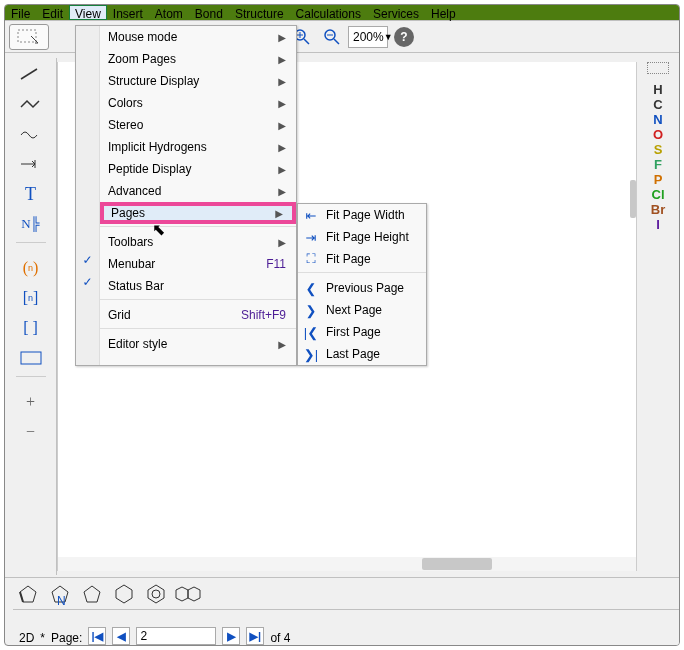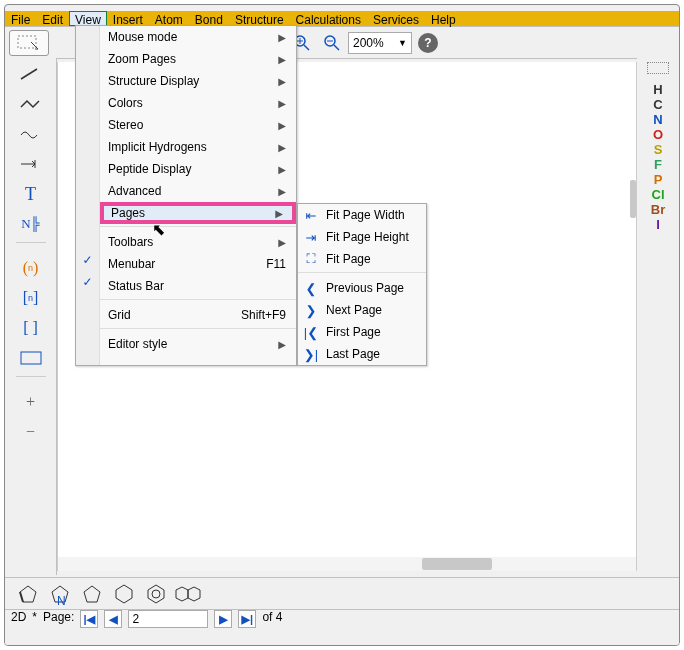--- a/index.html
+++ b/index.html
@@ -1,26 +1,26 @@
 <!DOCTYPE html>
 <html><head>
 <meta charset="utf-8">
 <style>
   * { box-sizing: border-box; font-family: Tahoma, Geneva, sans-serif; font-size: 12px; }
   body { margin: 0; padding: 4px; background: #fff; }
   .window { width: 676px; height: 642px; border: 1px solid #888; border-radius: 4px; background: #f0f0f0; position: relative; overflow: hidden; }
 
-  .menubar { display: flex; background: #eab308; border-bottom: 1px solid #c0c0c0; height: 16px; margin-top: 6px; }
+  .menubar { display: flex; background: #4d7c0f; border-bottom: 1px solid #c0c0c0; height: 16px; }
   .menubar-item { padding: 2px 6px; cursor: default; }
   .menubar-item.active { background: #e0ecf8; border: 1px solid #15803d; padding: 1px 5px; }
 
   .toolbar-row { display: flex; align-items: center; height: 32px; border-bottom: 1px solid #c0c0c0; padding: 0 4px; gap:2px; background:#f0f0f0; }
   .tbbtn { width: 28px; height: 26px; display:flex; align-items:center; justify-content:center; color:#444; }
   .sel-btn { border:1px solid #999; border-radius:3px; width:40px; height:26px; display:flex; align-items:center; justify-content:center; background:#fafafa; }
-  .zoom-select { display:flex; align-items:center; border:1px solid #aaa; background:#fff; height:22px; width:64px; padding:0 4px; justify-content:space-between; }
+  .zoom-select { display:flex; align-items:center; border:1px solid #aaa; background:#fff; height:22px; width:40px; padding:0 4px; justify-content:space-between; }
   .zoom-select .tri { font-size:9px; }
   .help-circle { width:20px; height:20px; border-radius:50%; background:#666; color:#fff; display:flex; align-items:center; justify-content:center; font-weight:bold; margin-left:4px; }
 
   .workarea { position:absolute; top:53px; bottom:70px; left:0; right:0; display:flex; }
   .left-toolstrip { width:52px; background:#f0f0f0; border-right:1px solid #c0c0c0; display:flex; flex-direction:column; align-items:center; padding-top:4px; gap:6px; }
   .tool { width:32px; height:24px; display:flex; align-items:center; justify-content:center; color:#333; font-family: serif; }
   .tool.blue { color:#1050c0; }
   .tool.orange { color:#e07000; }
   .canvas-wrap { flex:1; position:relative; background:#fff; border-left:1px solid #ccc; border-right:1px solid #ccc; margin:4px 0; }
   .right-strip { width:42px; background:#f0f0f0; display:flex; flex-direction:column; align-items:center; padding-top:4px; gap:8px; }
@@ -30,38 +30,38 @@
   
   .menu { position:absolute; background:#f8f8f8; border:1px solid #aaa; box-shadow:1px 1px 2px rgba(0,0,0,.2); z-index:100; }
   .menu-col { display:flex; }
   .gutter { width:24px; background:#eee; border-right:1px solid #ddd; display:flex; flex-direction:column; }
   .gutter-cell { height:22px; display:flex; align-items:center; justify-content:center; color:#1050c0; }
   .menu-body { flex:1; }
   .mitem { display:flex; align-items:center; height:22px; padding:0 10px 0 8px; justify-content:space-between; gap:30px; cursor:default; }
   .mitem:hover, .mitem.hover { background:#e0ecf8; border:4px solid #ec4899; padding:0 9px 0 7px; }
   .mlabel { white-space:nowrap; }
   .marrow { font-size:10px; color:#555; }
-  .mshort { color:#000000; }
+  .mshort { color:#4c1d95; }
   .msep { height:3px; border-top:1px solid #ddd; margin:2px 0; }
 
   #view-menu { top:20px; left:70px; width:222px; }
   #pages-sub { top:198px; left:292px; width:130px; }
   #pages-sub .mitem { gap:6px; padding:0 8px 0 4px; justify-content:flex-start; }
   #pages-sub .icon { width:18px; display:inline-flex; justify-content:center; color:#1050c0; font-size:13px; }
 
   .cursor { position:absolute; top:215px; left:147px; font-size:16px; color:#000; pointer-events:none; z-index:200; }
 
   .hscrollbar { position:absolute; bottom:0; left:0; right:0; height:14px; background:#f4f4f4; }
   .hsthumb { position:absolute; left:63%; width:70px; height:12px; top:1px; background:#c8c8c8; border-radius:2px; }
   .vscind { position:absolute; right:0; top:118px; width:6px; height:38px; background:#c8c8c8; border-radius:2px; }
 
   .ring-row { position:absolute; left:0; right:0; bottom:36px; height:32px; background:#f0f0f0; border-top:1px solid #c0c0c0; display:flex; align-items:center; padding-left:10px; gap:6px; }
   .ring { width:26px; height:26px; display:flex; align-items:center; justify-content:center; color:#333; }
 
-  .statusbar { position:absolute; left:0; right:0; bottom:0; height:36px; border-top:1px solid #c0c0c0; display:flex; align-items:flex-start; padding:0 6px; gap:6px; background:#f0f0f0; }
+  .statusbar { position:absolute; left:8px; right:0; bottom:0; height:36px; border-top:1px solid #c0c0c0; display:flex; align-items:flex-end; padding:0 6px; gap:6px; background:#f0f0f0; }
   .page-btn { width:18px; height:18px; border:1px solid #aaa; background:#fff; display:flex; align-items:center; justify-content:center; color:#1050c0; font-size:11px; font-weight:bold; }
   .page-input { width:80px; height:18px; border:1px solid #aaa; padding:0 3px; display:flex; align-items:center; background:#fff; }
 </style>
 </head>
 <body>
 
 <div class="window">
 
   <div class="menubar" id="menubar">
       <div class="menubar-item">File</div>

